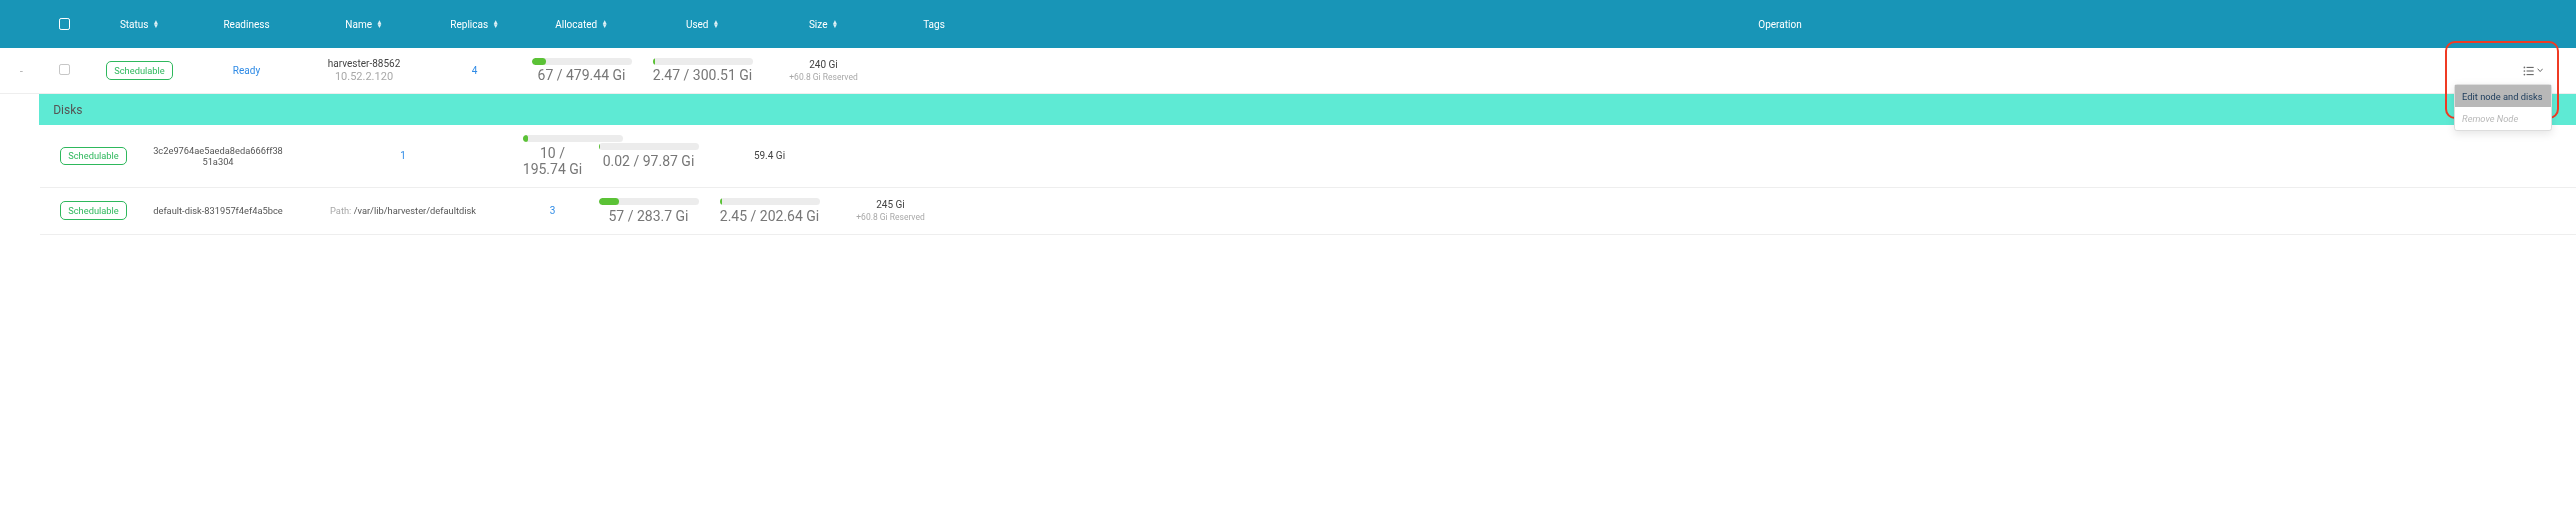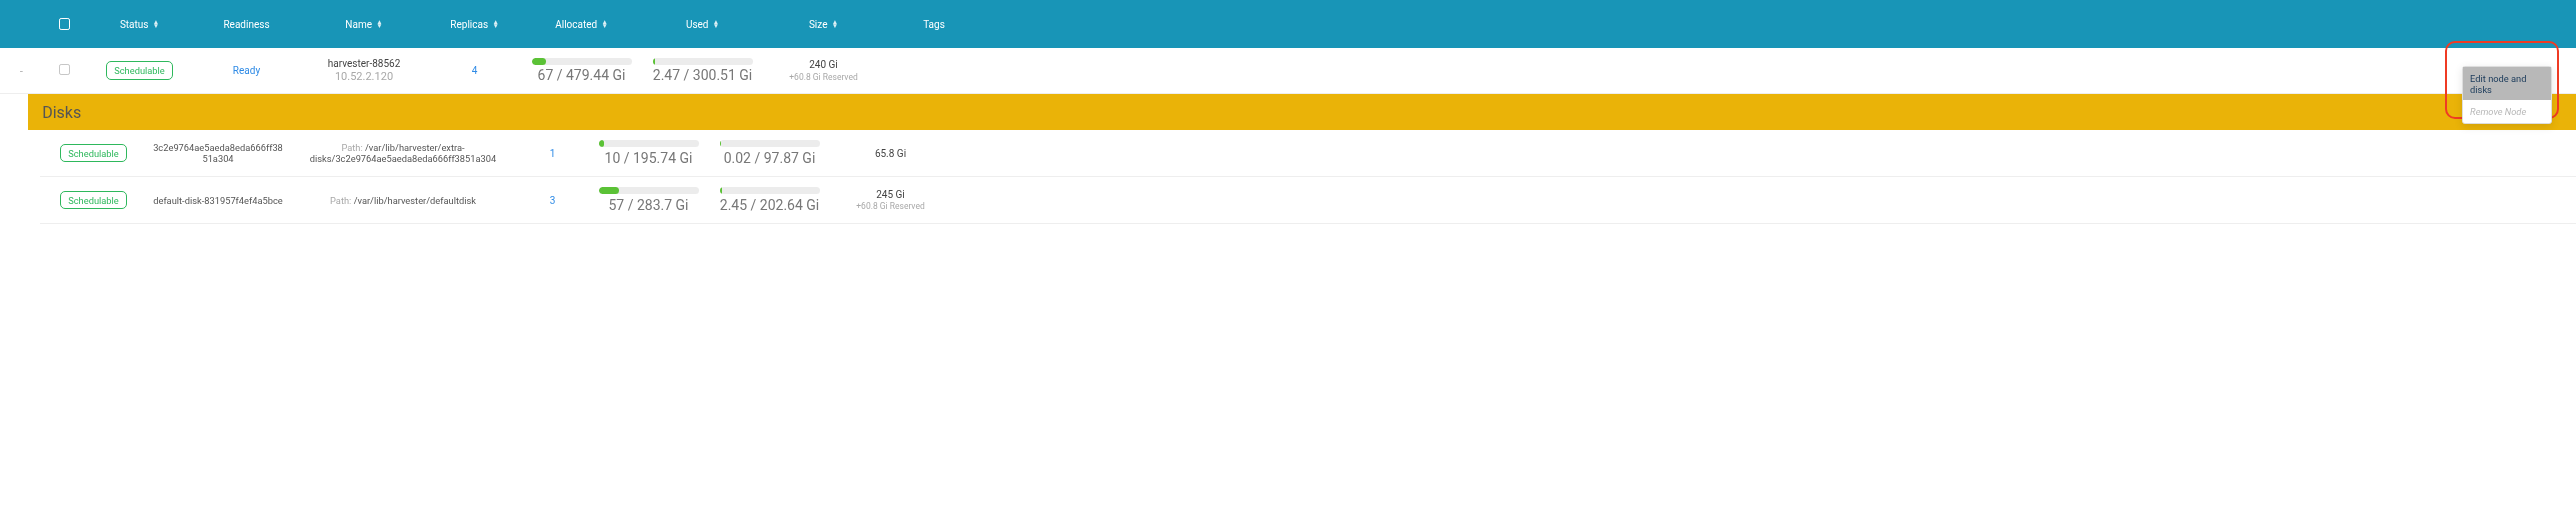--- a/index.html
+++ b/index.html
@@ -101,23 +101,23 @@
   .operation-btn {
     display: inline-flex;
     align-items: center;
     gap: 2.8px;
     color: #6b6b6b;
     cursor: pointer;
     padding: 2.8px 4.3px;
   }
   .dropdown {
     position: absolute;
-    top: 66px;
+    top: 84px;
     right: 24px;
-    width: 90px;
+    width: 98px;
     background: #fff;
     border: 0.7px solid #ddd;
     border-radius: 2.8px;
     box-shadow: 0 2.8px 8.5px rgba(0,0,0,0.1);
     z-index: 20;
   }
   .dropdown-item {
     padding: 5.7px 7.1px;
     font-size: 9.3px;
     cursor: pointer;
@@ -129,25 +129,25 @@
     top: 41px;
     right: 17px;
     width: 114px;
     height: 78px;
     border: 2.8px solid #ef3b24;
     border-radius: 10px;
     z-index: 10;
     pointer-events: none;
   }
   .disks-header {
-    background: #eab308;
+    background: #5eead4;
     padding: 8.5px 14.2px;
     color: #555;
-    font-size: 16px;
-    margin-left: 28px;
+    font-size: 12px;
+    margin-left: 39px;
   }
   .disk-row-wrap {
     margin-left: 40px;
     border-bottom: 0.7px solid #eee;
   }
   .disk-row {
     display: grid;
     grid-template-columns: 107px 142px 228px 71px 121px 121px 121px 1fr;
     align-items: center;
     min-height: 46px;
@@ -205,20 +205,23 @@
   </div>
   <div class="header-cell">
     <span>Size</span>
     <span class="sort-arrows">
         <span>▲</span>
         <span>▼</span>
       </span>
   </div>
   <div class="header-cell">
     <span>Tags</span>
+  </div>
+  <div class="header-cell">
+    <span>Operation</span>
   </div>
 </div>
 
 <div class="row">
   <div class="cell expand-toggle">-</div>
   <div class="cell">
     <span class="checkbox light"></span>
   </div>
   <div class="cell">
     <span class="badge-schedulable">Schedulable</span>
@@ -265,39 +268,35 @@
 
 <div class="disks-header">Disks</div>
 
 <div id="disks-container">
     <div class="disk-row-wrap">
     <div class="disk-row">
       <div class="disk-cell">
         <span class="badge-schedulable">Schedulable</span>
       </div>
       <div class="disk-cell disk-name">3c2e9764ae5aeda8eda666ff3851a304</div>
-      <div class="disk-cell disk-path">
-        <span class="path-label">Path:</span>
-        <span class="path-value"> /var/lib/harvester/extra-disks/3c2e9764ae5aeda8eda666ff3851a304</span>
-      </div>
       <div class="disk-cell link-blue">1</div>
       <div class="disk-cell">
         <div class="progress-outer">
           <div class="progress-inner" style="width:5%"></div>
         </div>
         <div class="progress-text">10 / 195.74 Gi</div>
       </div>
       <div class="disk-cell">
         <div class="progress-outer">
           <div class="progress-inner" style="width:1%"></div>
         </div>
         <div class="progress-text">0.02 / 97.87 Gi</div>
       </div>
       <div class="disk-cell">
-        <div>65.8 Gi</div>
+        <div>59.4 Gi</div>
 
       </div>
       <div class="disk-cell"></div>
     </div>
     </div>
     <div class="disk-row-wrap">
     <div class="disk-row">
       <div class="disk-cell">
         <span class="badge-schedulable">Schedulable</span>
       </div>

